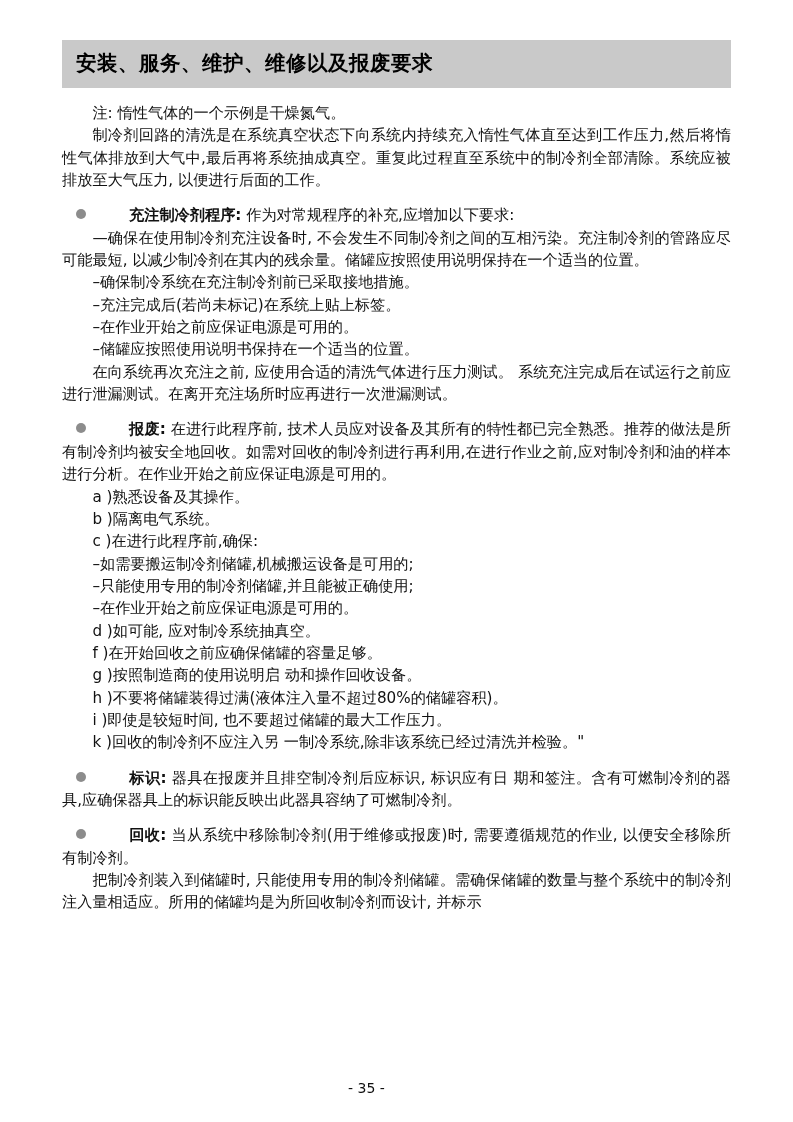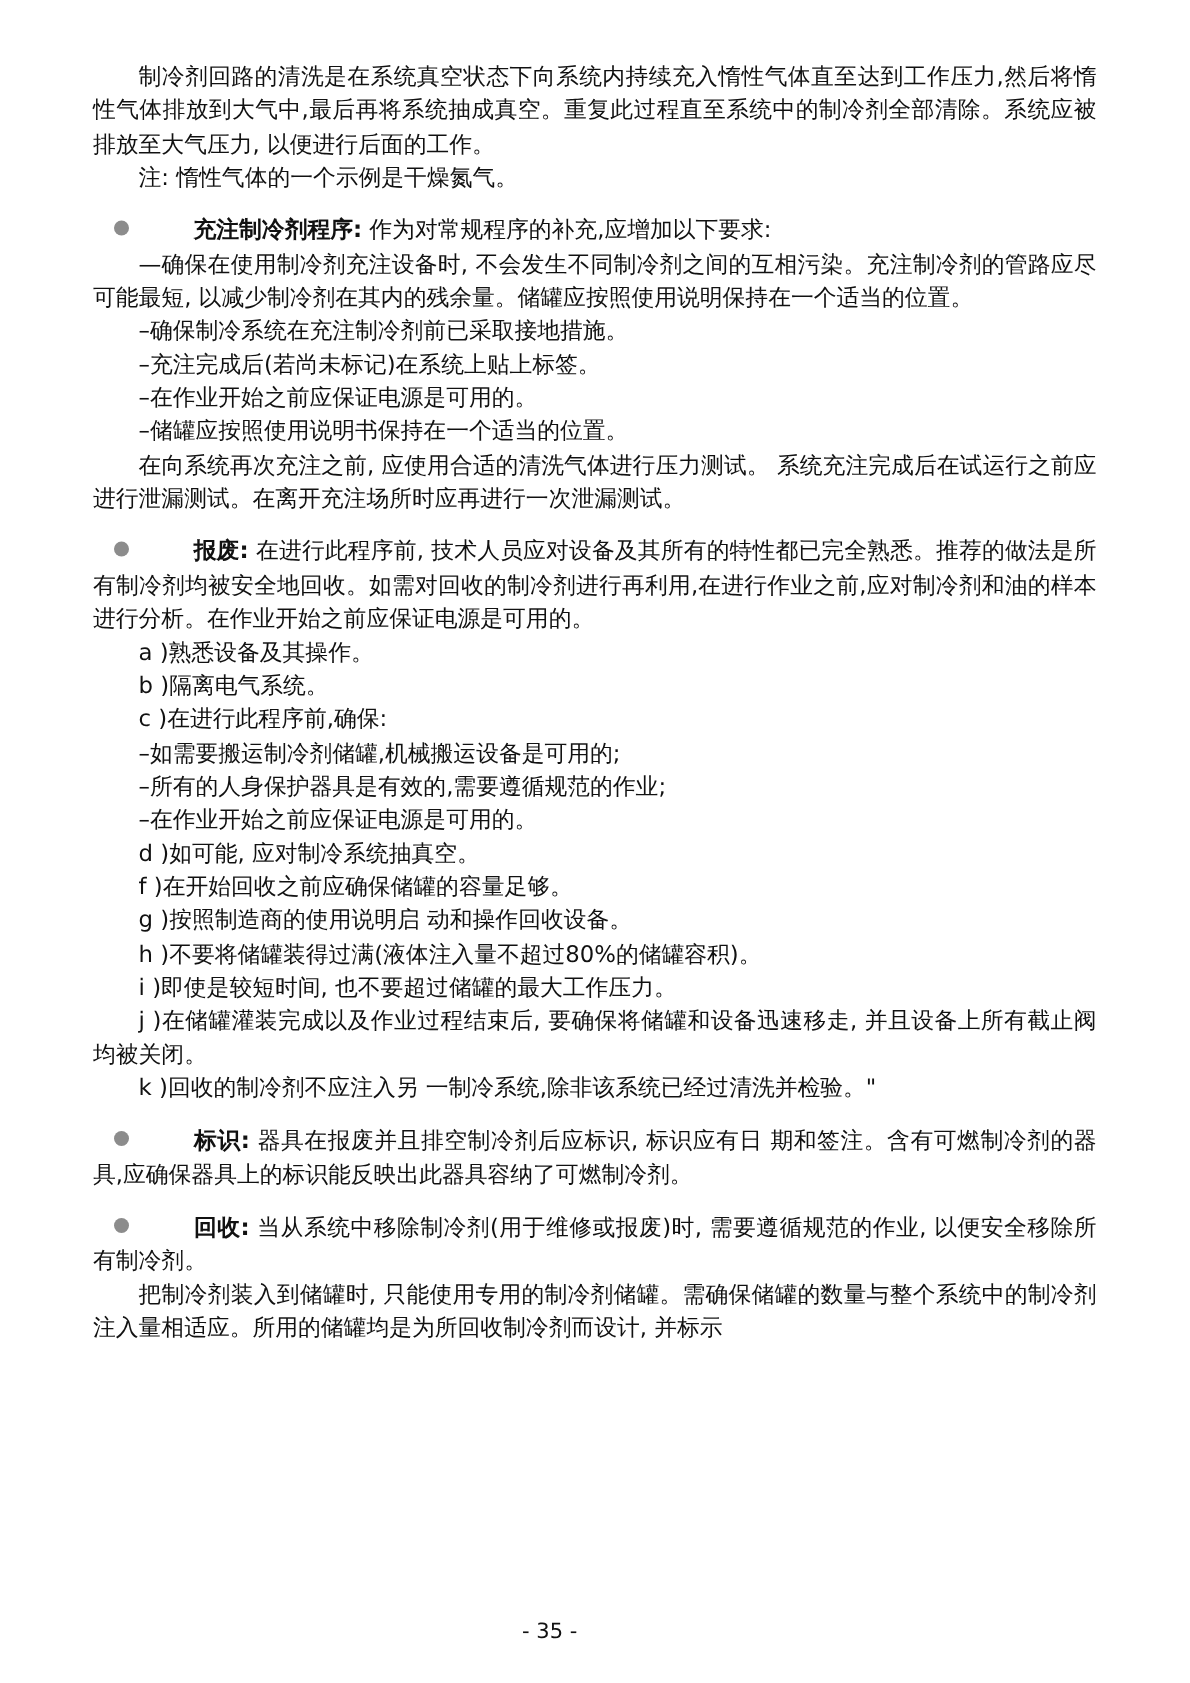--- a/index.html
+++ b/index.html
@@ -77,51 +77,53 @@
     text-align: center;
     font-size: 14px;
     color: #111111;
   }
 </style>
 </head>
 <body>
 
 <div class="page">
 
+  <div class="title-bar">
+    <h1>安装、服务、维护、维修以及报废要求</h1>
+  </div>
 
   <div class="body-text">
 
+    <p class="indent">注: 惰性气体的一个示例是干燥氮气。</p>
     <p class="indent">制冷剂回路的清洗是在系统真空状态下向系统内持续充入惰性气体直至达到工作压力,然后将惰性气体排放到大气中,最后再将系统抽成真空。重复此过程直至系统中的制冷剂全部清除。系统应被排放至大气压力, 以便进行后面的工作。</p>
-    <p class="indent">注: 惰性气体的一个示例是干燥氮气。</p>
 
     <div class="gap"></div>
 
     <p class="bullet-para"><span class="bullet-dot"></span><span class="bold-lead">充注制冷剂程序:</span><span> 作为对常规程序的补充,应增加以下要求:</span></p>
     <p class="indent">—确保在使用制冷剂充注设备时, 不会发生不同制冷剂之间的互相污染。充注制冷剂的管路应尽可能最短, 以减少制冷剂在其内的残余量。储罐应按照使用说明保持在一个适当的位置。</p>
     <p class="indent">–确保制冷系统在充注制冷剂前已采取接地措施。</p>
     <p class="indent">–充注完成后(若尚未标记)在系统上贴上标签。</p>
     <p class="indent">–在作业开始之前应保证电源是可用的。</p>
     <p class="indent">–储罐应按照使用说明书保持在一个适当的位置。</p>
     <p class="indent">在向系统再次充注之前, 应使用合适的清洗气体进行压力测试。 系统充注完成后在试运行之前应进行泄漏测试。在离开充注场所时应再进行一次泄漏测试。</p>
 
     <div class="gap"></div>
 
     <p class="bullet-para"><span class="bullet-dot"></span><span class="bold-lead">报废:</span><span> 在进行此程序前, 技术人员应对设备及其所有的特性都已完全熟悉。推荐的做法是所有制冷剂均被安全地回收。如需对回收的制冷剂进行再利用,在进行作业之前,应对制冷剂和油的样本进行分析。在作业开始之前应保证电源是可用的。</span></p>
     <p class="indent">a )熟悉设备及其操作。</p>
     <p class="indent">b )隔离电气系统。</p>
     <p class="indent">c )在进行此程序前,确保:</p>
     <p class="indent">–如需要搬运制冷剂储罐,机械搬运设备是可用的;</p>
-    <p class="indent">–所有的人身保护器具是有效的,需要遵循规范的作业;</p>
+    <p class="indent">–只能使用专用的制冷剂储罐,并且能被正确使用;</p>
     <p class="indent">–在作业开始之前应保证电源是可用的。</p>
     <p class="indent">d )如可能, 应对制冷系统抽真空。</p>
     <p class="indent">f )在开始回收之前应确保储罐的容量足够。</p>
     <p class="indent">g )按照制造商的使用说明启 动和操作回收设备。</p>
     <p class="indent">h )不要将储罐装得过满(液体注入量不超过80%的储罐容积)。</p>
     <p class="indent">i )即使是较短时间, 也不要超过储罐的最大工作压力。</p>
-    <p class="indent">j )在储罐灌装完成以及作业过程结束后, 要确保将储罐和设备迅速移走, 并且设备上所有截止阀均被关闭。</p>
     <p class="indent">k )回收的制冷剂不应注入另 一制冷系统,除非该系统已经过清洗并检验。"</p>
 
     <div class="gap"></div>
 
     <p class="bullet-para"><span class="bullet-dot"></span><span class="bold-lead">标识:</span><span> 器具在报废并且排空制冷剂后应标识, 标识应有日 期和签注。含有可燃制冷剂的器具,应确保器具上的标识能反映出此器具容纳了可燃制冷剂。</span></p>
 
     <div class="gap"></div>
 
     <p class="bullet-para"><span class="bullet-dot"></span><span class="bold-lead">回收:</span><span> 当从系统中移除制冷剂(用于维修或报废)时, 需要遵循规范的作业, 以便安全移除所有制冷剂。</span></p>
     <p class="indent">把制冷剂装入到储罐时, 只能使用专用的制冷剂储罐。需确保储罐的数量与整个系统中的制冷剂注入量相适应。所用的储罐均是为所回收制冷剂而设计, 并标示</p>

